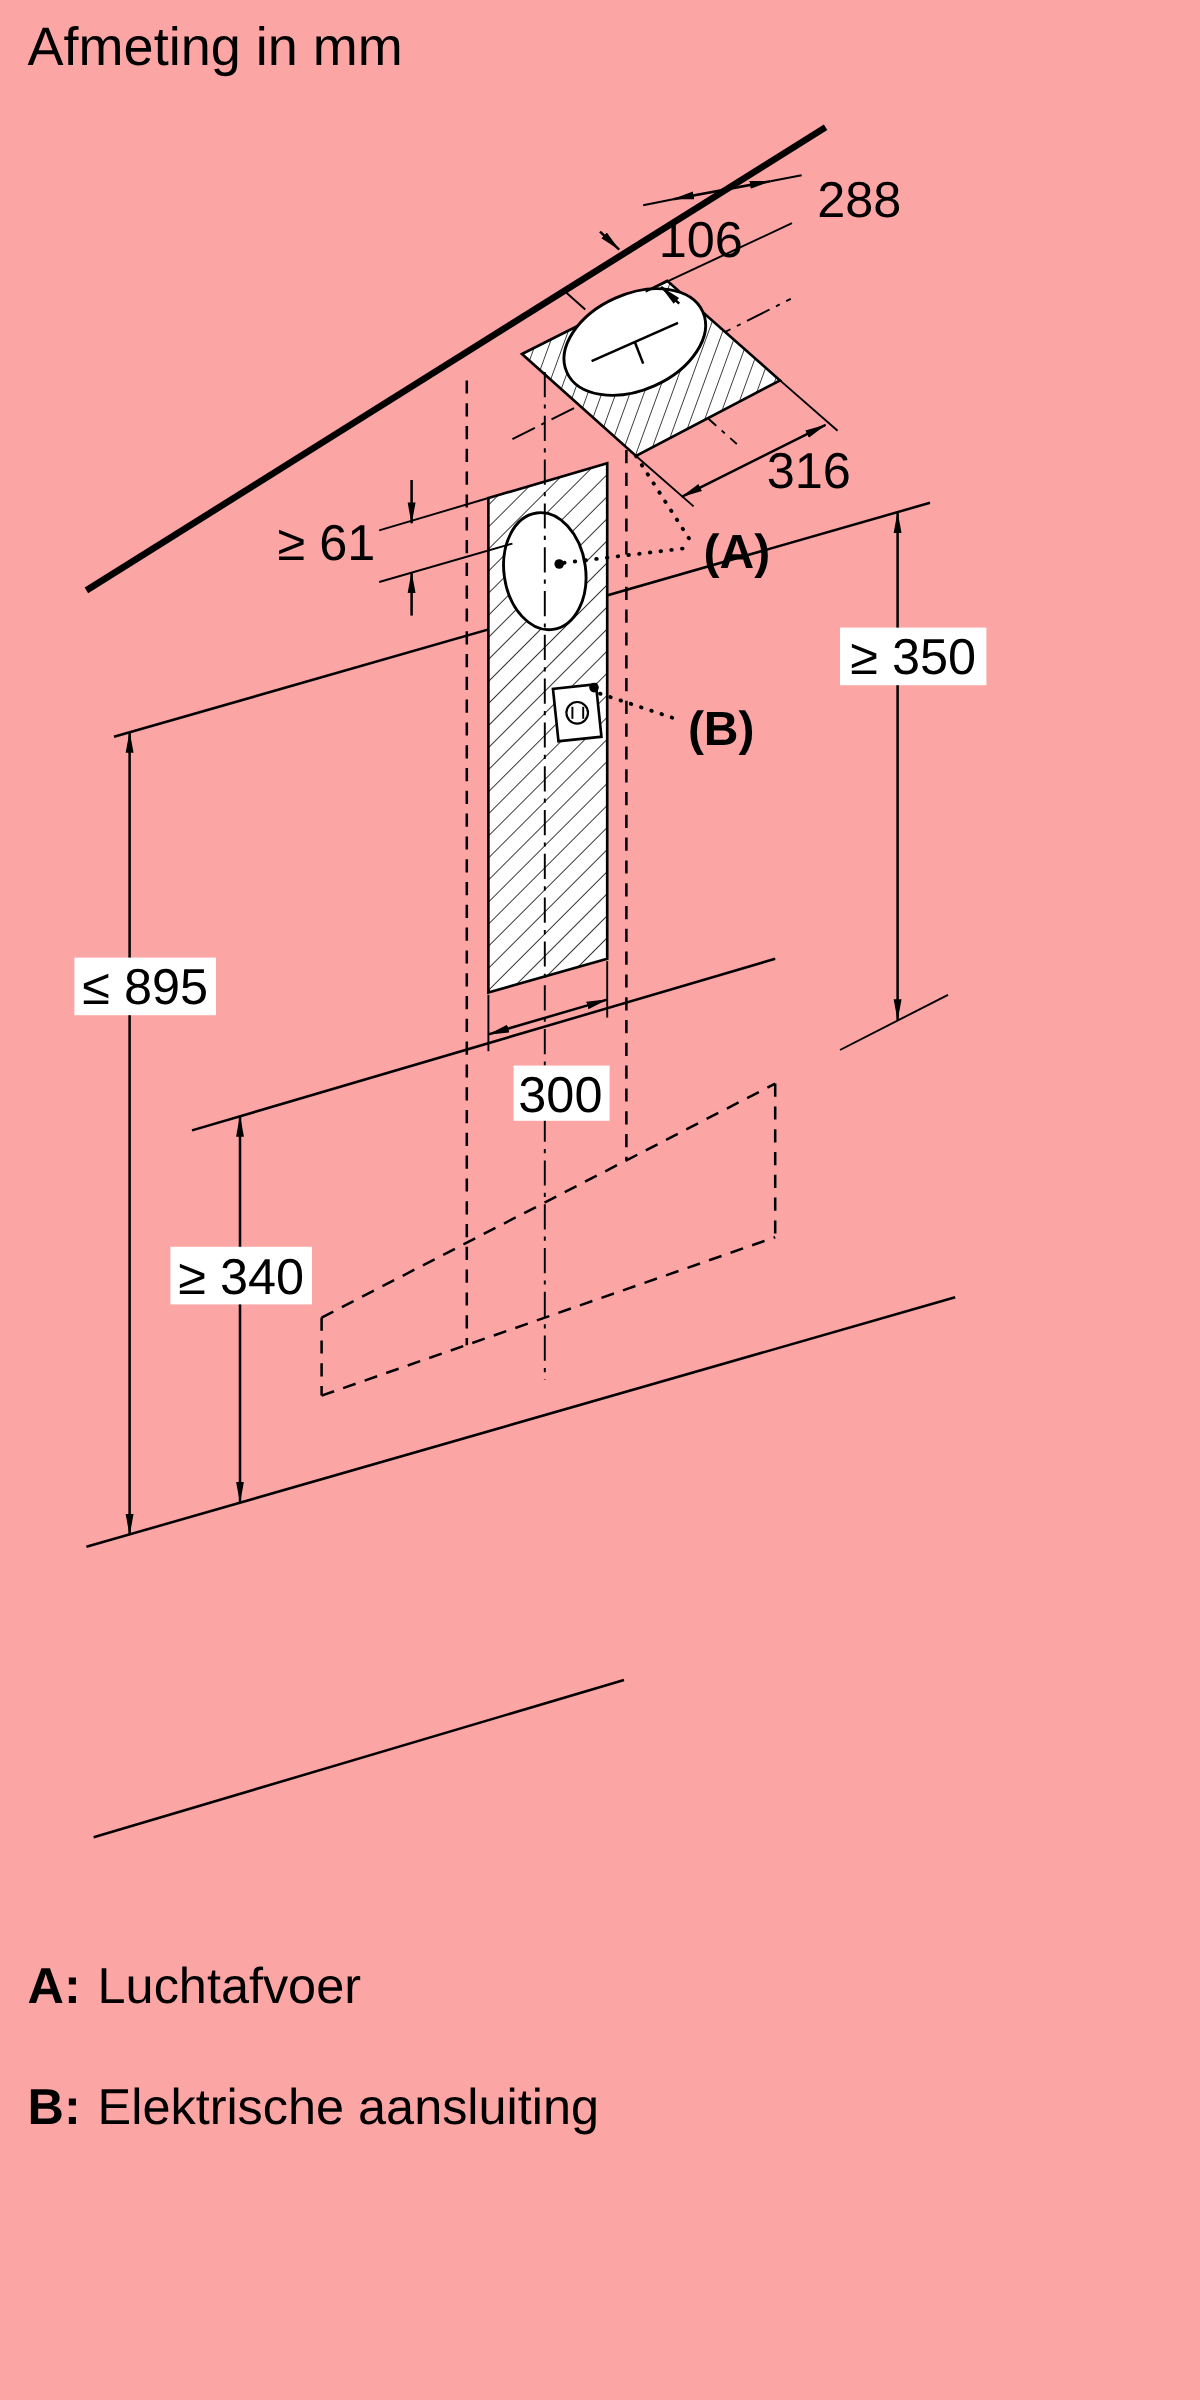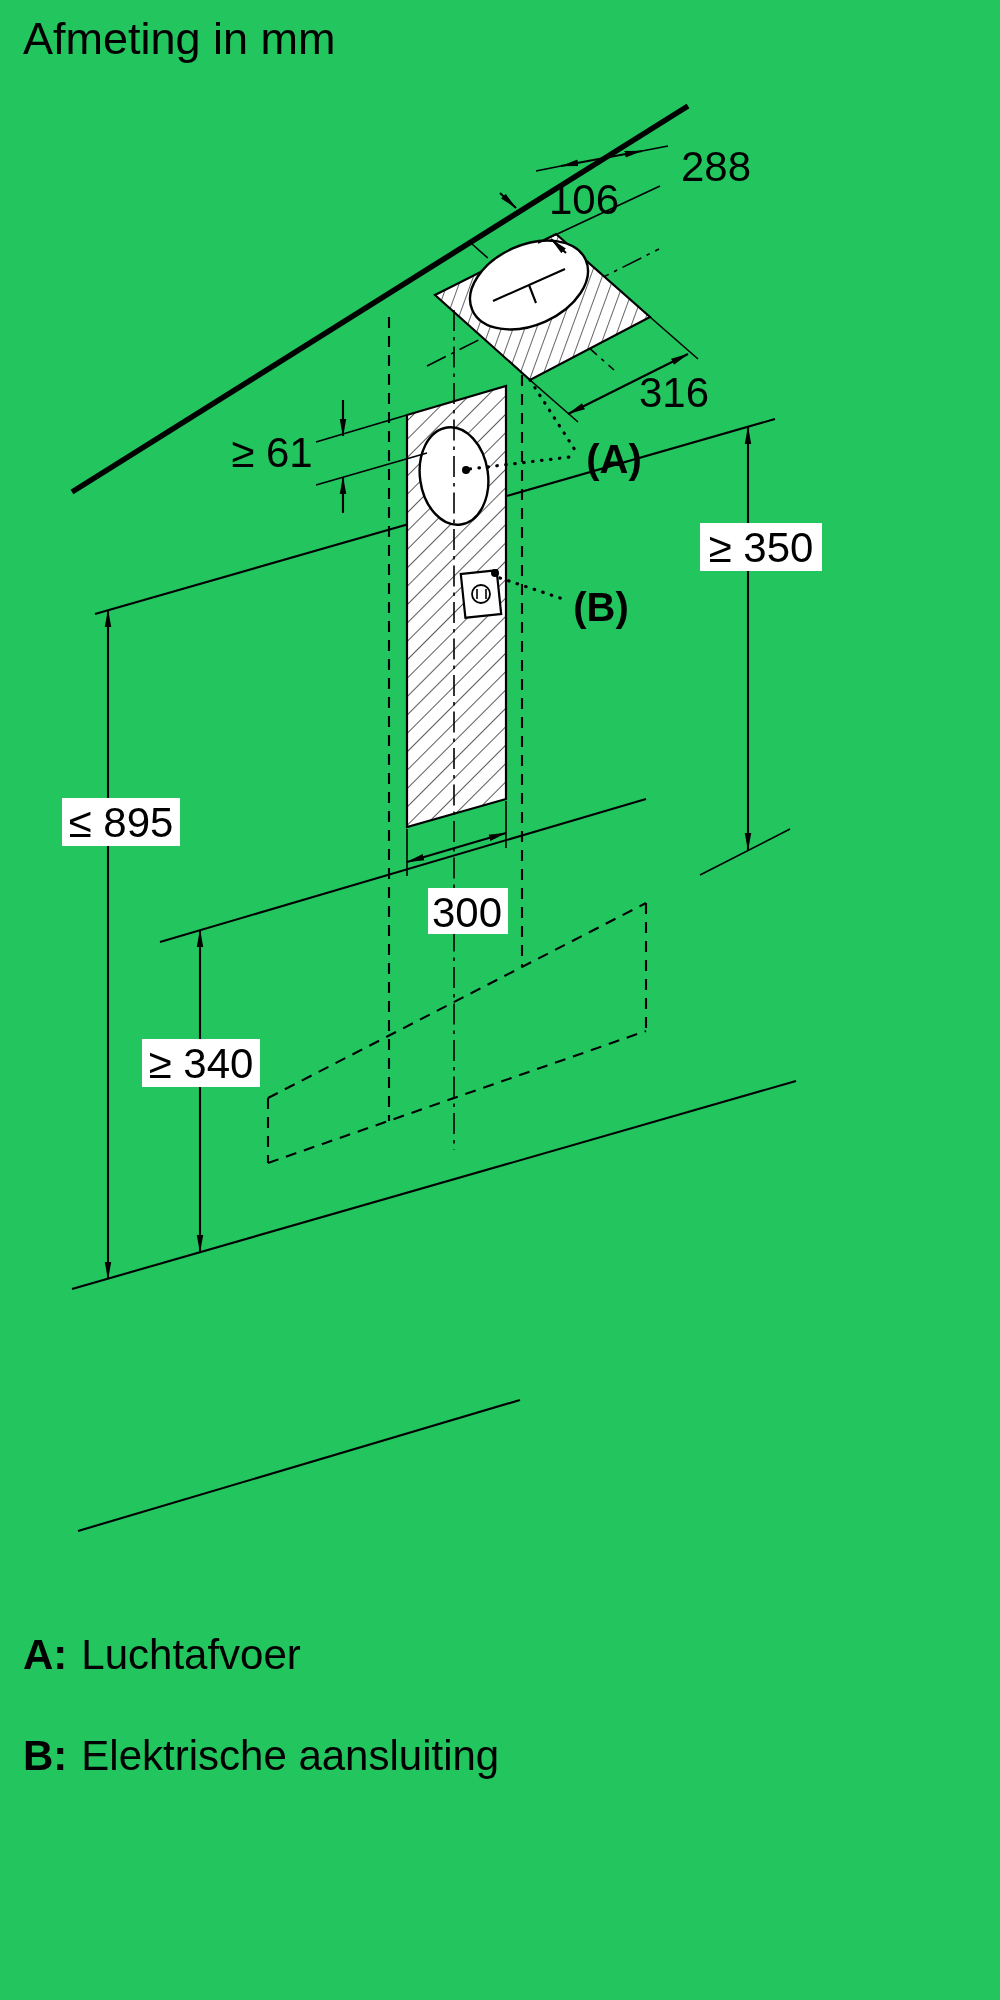--- a/index.html
+++ b/index.html
@@ -1,16 +1,16 @@
 <!DOCTYPE html>
 <html><head>
 <meta charset="utf-8">
 <style>
   html,body{margin:0;padding:0;background:#ffffff;}
-  #stage{width:1000px;height:2000px;position:relative;background:#22c55e;}
+  #stage{width:1000px;height:2000px;position:relative;background:#fca5a5;}
   svg{display:block;}
   .t{font-family:"Liberation Sans","DejaVu Sans",sans-serif;fill:#000;}
   .dim{font-size:42px;text-anchor:middle;}
   .lbl{font-size:40px;font-weight:bold;text-anchor:middle;}
   .title{font-size:45px;}
   .leg{font-size:42px;}
   .bold{font-weight:bold;}
   .ln{stroke:#000;fill:none;}
   .w15{stroke-width:1.6;}
   .w2{stroke-width:2.1;}

